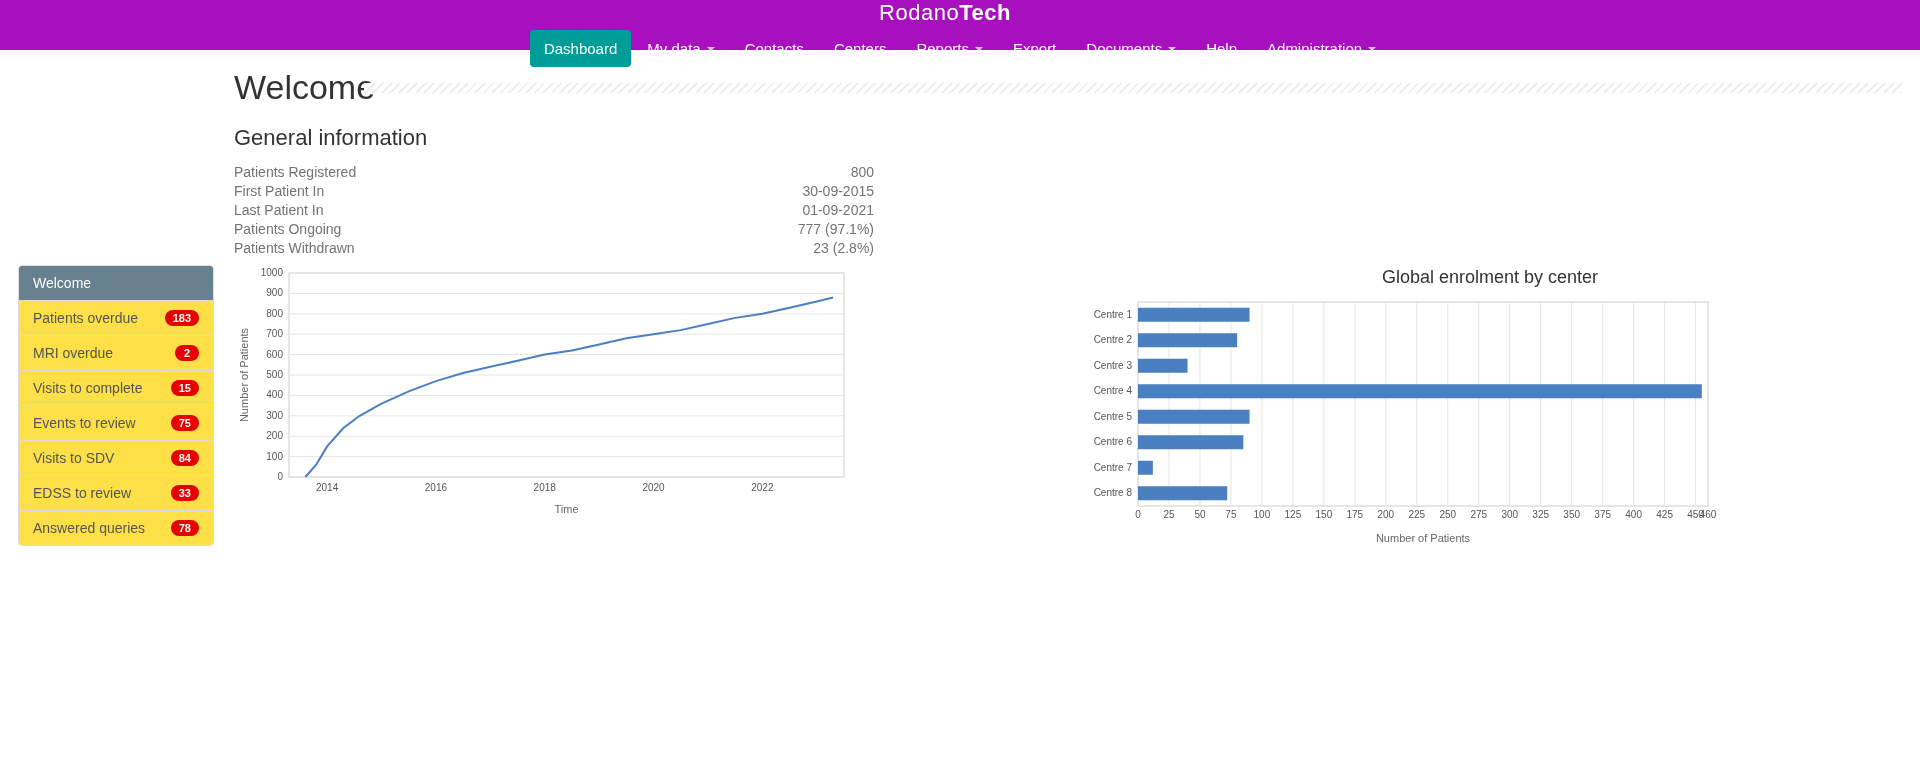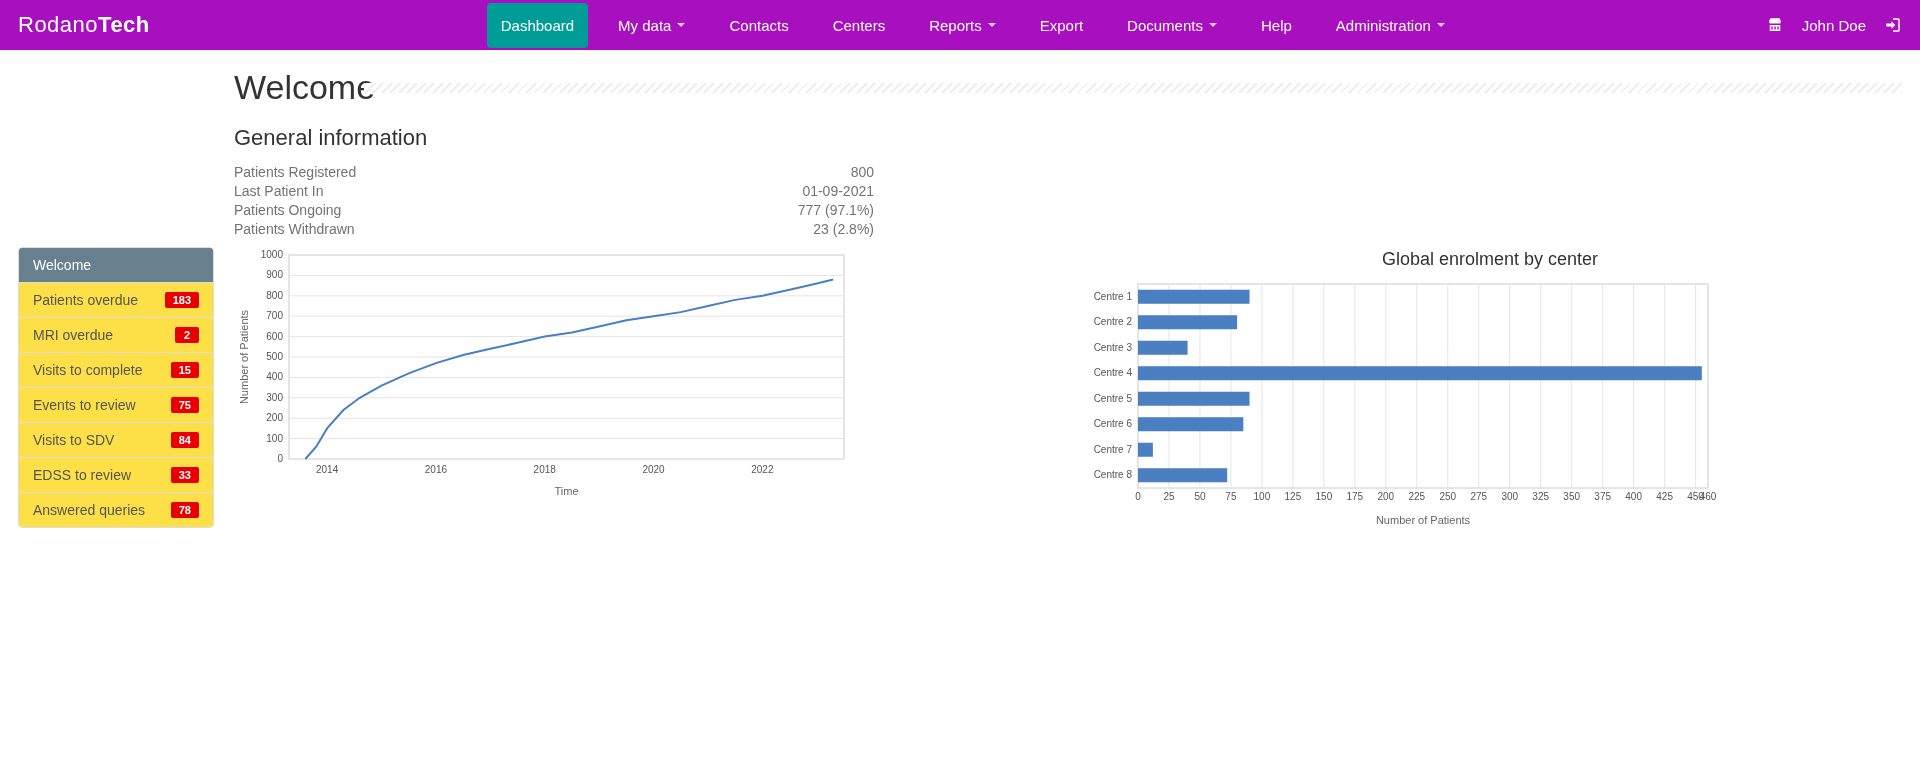--- a/index.html
+++ b/index.html
@@ -6,24 +6,25 @@
   body { font-family: "Helvetica Neue", Helvetica, Arial, sans-serif; font-size: 14px; color: #333; background: #fff; }
 
   
   .navbar {
     background: #a80fbf;
     height: 50px;
     display: flex;
     align-items: center;
     padding: 0 18px;
     color: #fff;
+    flex-direction: column;
   }
   .brand { font-size: 22px; font-weight: 300; margin-right: 30px; letter-spacing: 0.5px; }
   .brand b { font-weight: 700; }
-  .nav-left { display: flex; flex: 1; justify-content: center; gap: 16px;}
+  .nav-left { display: flex; align-items: center; flex: 1; justify-content: center; gap: 2px;}
   .nav-item {
     padding: 14px 14px;
     font-size: 15px;
     color: #fff;
     cursor: pointer;
     display: flex;
     align-items: center;
     gap: 4px;
   }
   .nav-item.active { background: #009c97; border-radius: 4px; padding-top:10px; padding-bottom:10px;}
@@ -52,21 +53,21 @@
     font-size: 14px;
     color: #555;
   }
   .side-item:last-child { border-bottom: none; }
   .side-item.active { background: #66808d; color: #fff; }
   .badge {
     background: #e60000;
     color: #fff;
     font-size: 11px;
     padding: 2px 8px;
-    border-radius: 2px;
+    border-radius: 8px;
     min-width: 24px;
     text-align: center;
     font-weight: 600;
   }
 
   .main { flex: 1; min-width: 0; }
   .page-title { font-size: 34px; font-weight: 400; color: #333; margin-bottom: 18px; position: relative; }
   .page-title::after{
     content:""; display:block; position:absolute; left: 130px; right:0; top:50%; height:10px;
     background: repeating-linear-gradient(-45deg, #eee, #eee 2px, #fff 2px, #fff 6px);
@@ -179,20 +180,24 @@
   </div>
 
   <div class="main">
     <h1 class="page-title">Welcome</h1>
 
     <h2 class="section-title">General information</h2>
     <div id="info-block">
         <div class="info-row">
           <span>Patients Registered</span>
           <span>800</span>
+        </div>
+        <div class="info-row">
+          <span>First Patient In</span>
+          <span>30-09-2015</span>
         </div>
         <div class="info-row">
           <span>Last Patient In</span>
           <span>01-09-2021</span>
         </div>
         <div class="info-row">
           <span>Patients Ongoing</span>
           <span>777 (97.1%)</span>
         </div>
         <div class="info-row">

